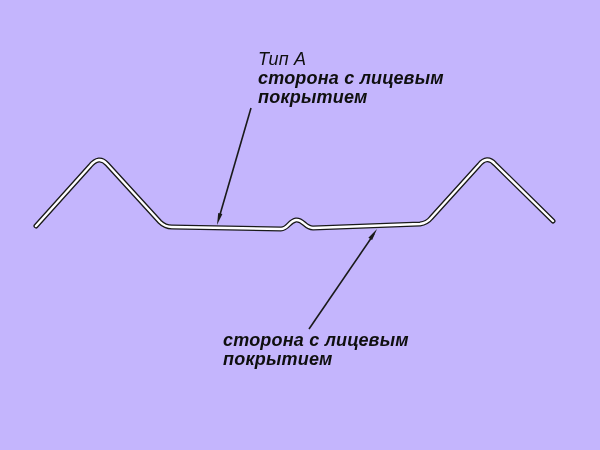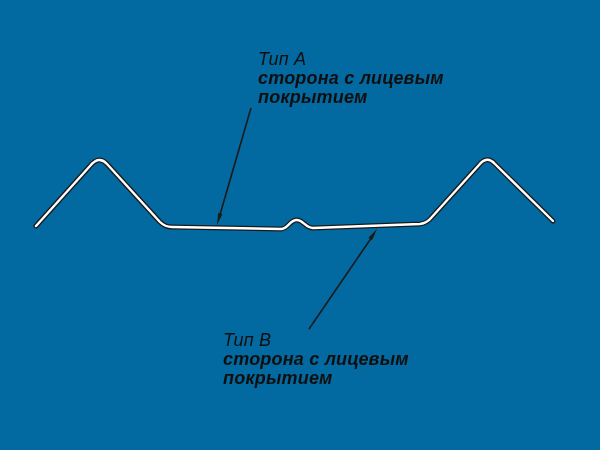--- a/index.html
+++ b/index.html
@@ -3,21 +3,21 @@
 <meta charset="utf-8">
 <style>
   html, body {
     margin: 0;
     padding: 0;
   }
   .canvas {
     position: relative;
     width: 600px;
     height: 450px;
-    background: #0369a1;
+    background: #c4b5fd;
     overflow: hidden;
     font-family: "Liberation Sans", sans-serif;
   }
   .drawing-svg {
     position: absolute;
     left: 0;
     top: 0;
   }
   .callout {
     position: absolute;
@@ -72,18 +72,17 @@
     <polygon points="377,229 372.1,240 368.4,237.8" fill="#1a1a1a"></polygon>
   </svg>
 
   <div class="callout callout-a">
     <span class="title">Тип А</span>
     <span class="line">сторона с лицевым</span>
     <span class="line">покрытием</span>
   </div>
 
   <div class="callout callout-b">
-    <span class="title">Тип В</span>
     <span class="line">сторона с лицевым</span>
     <span class="line">покрытием</span>
   </div>
 
 </div>
 
 </body></html>

